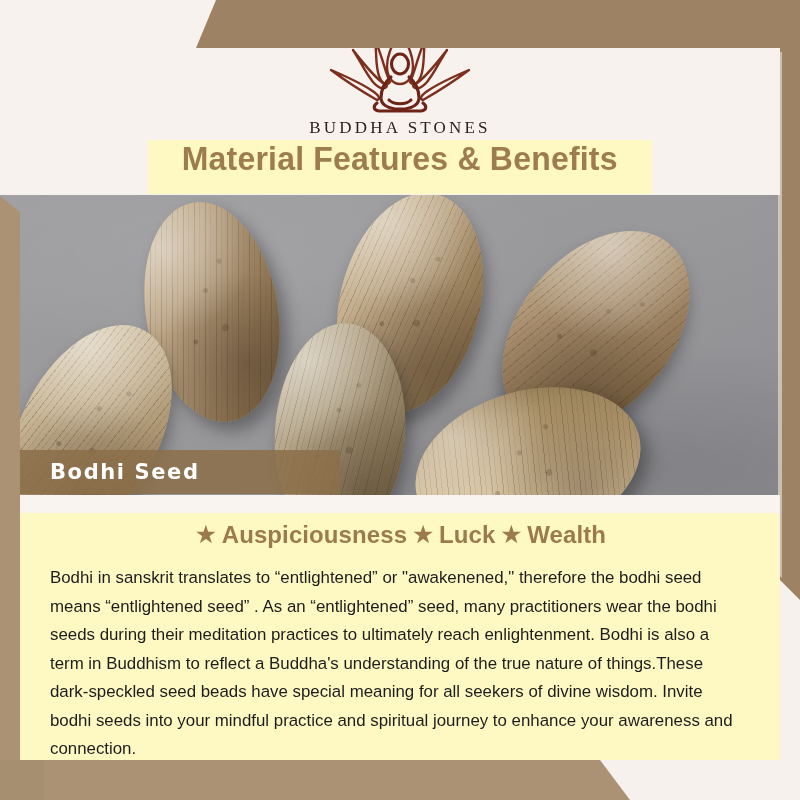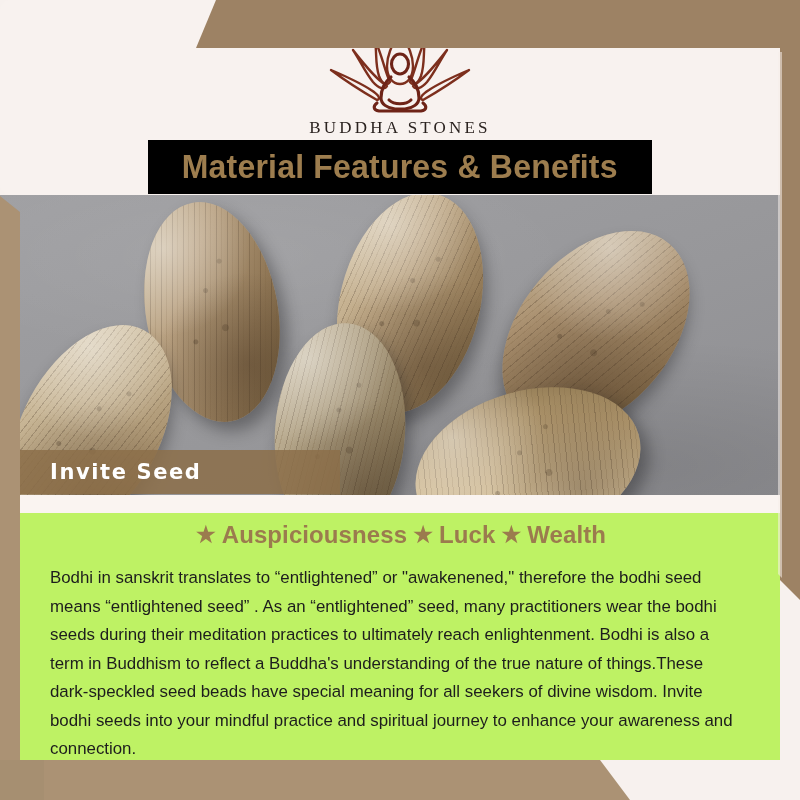--- a/index.html
+++ b/index.html
@@ -56,24 +56,24 @@
     text-align: center;
   }
 
   
   .title-band {
     position: absolute;
     left: 148px;
     top: 140px;
     width: 504px;
     height: 54px;
-    background: #000000;
+    background: #fef9c3;
     z-index: 3;
     display: flex;
-    align-items: center;
+    align-items: flex-start;
     justify-content: center;
   }
   .title-text {
     font-family: "Liberation Sans Narrow", "Liberation Sans", sans-serif;
     font-size: 33px;
     font-weight: bold;
     color: #9a7a४;
     color: #9d7d4e;
     letter-spacing: 0.2px;
     white-space: nowrap;
@@ -198,21 +198,21 @@
     white-space: nowrap;
   }
 
   
   .content {
     position: absolute;
     left: 20px;
     top: 495px;
     width: 760px;
     height: 265px;
-    background: #bef264;
+    background: #fef9c3;
     z-index: 3;
   }
   .content-tint {
     position: absolute;
     left: 0; top: 0;
     width: 760px; height: 18px;
     background: #faf4f1;
   }
 
   .benefits {
@@ -296,21 +296,21 @@
       </svg>
       <div class="brand-name">BUDDHA STONES</div>
     </div>
   </div>
 
   <div class="title-band">
     <div class="title-text">Material Features &amp; Benefits</div>
   </div>
 
   <div class="seed-label">
-    <span class="seed-label-text">Invite  Seed</span>
+    <span class="seed-label-text">Bodhi  Seed</span>
   </div>
 
   <div class="content">
     <div class="content-tint"></div>
 
     <div class="benefits">
       <span class="star">★</span><span class="word">Auspiciousness</span><span class="star">★</span><span class="word">Luck</span><span class="star">★</span><span class="word">Wealth</span>
     </div>
 
     <div class="body-copy">Bodhi in sanskrit translates to “entlightened” or "awakenened," therefore the bodhi seed means “entlightened seed” . As an “entlightened” seed, many practitioners wear the bodhi seeds during their meditation practices to ultimately reach enlightenment. Bodhi is also a term in Buddhism to reflect a Buddha's understanding of the true nature of things.These dark-speckled seed beads have special meaning for all seekers of divine wisdom. Invite bodhi seeds into your mindful practice and spiritual journey to enhance your awareness and connection.</div>

